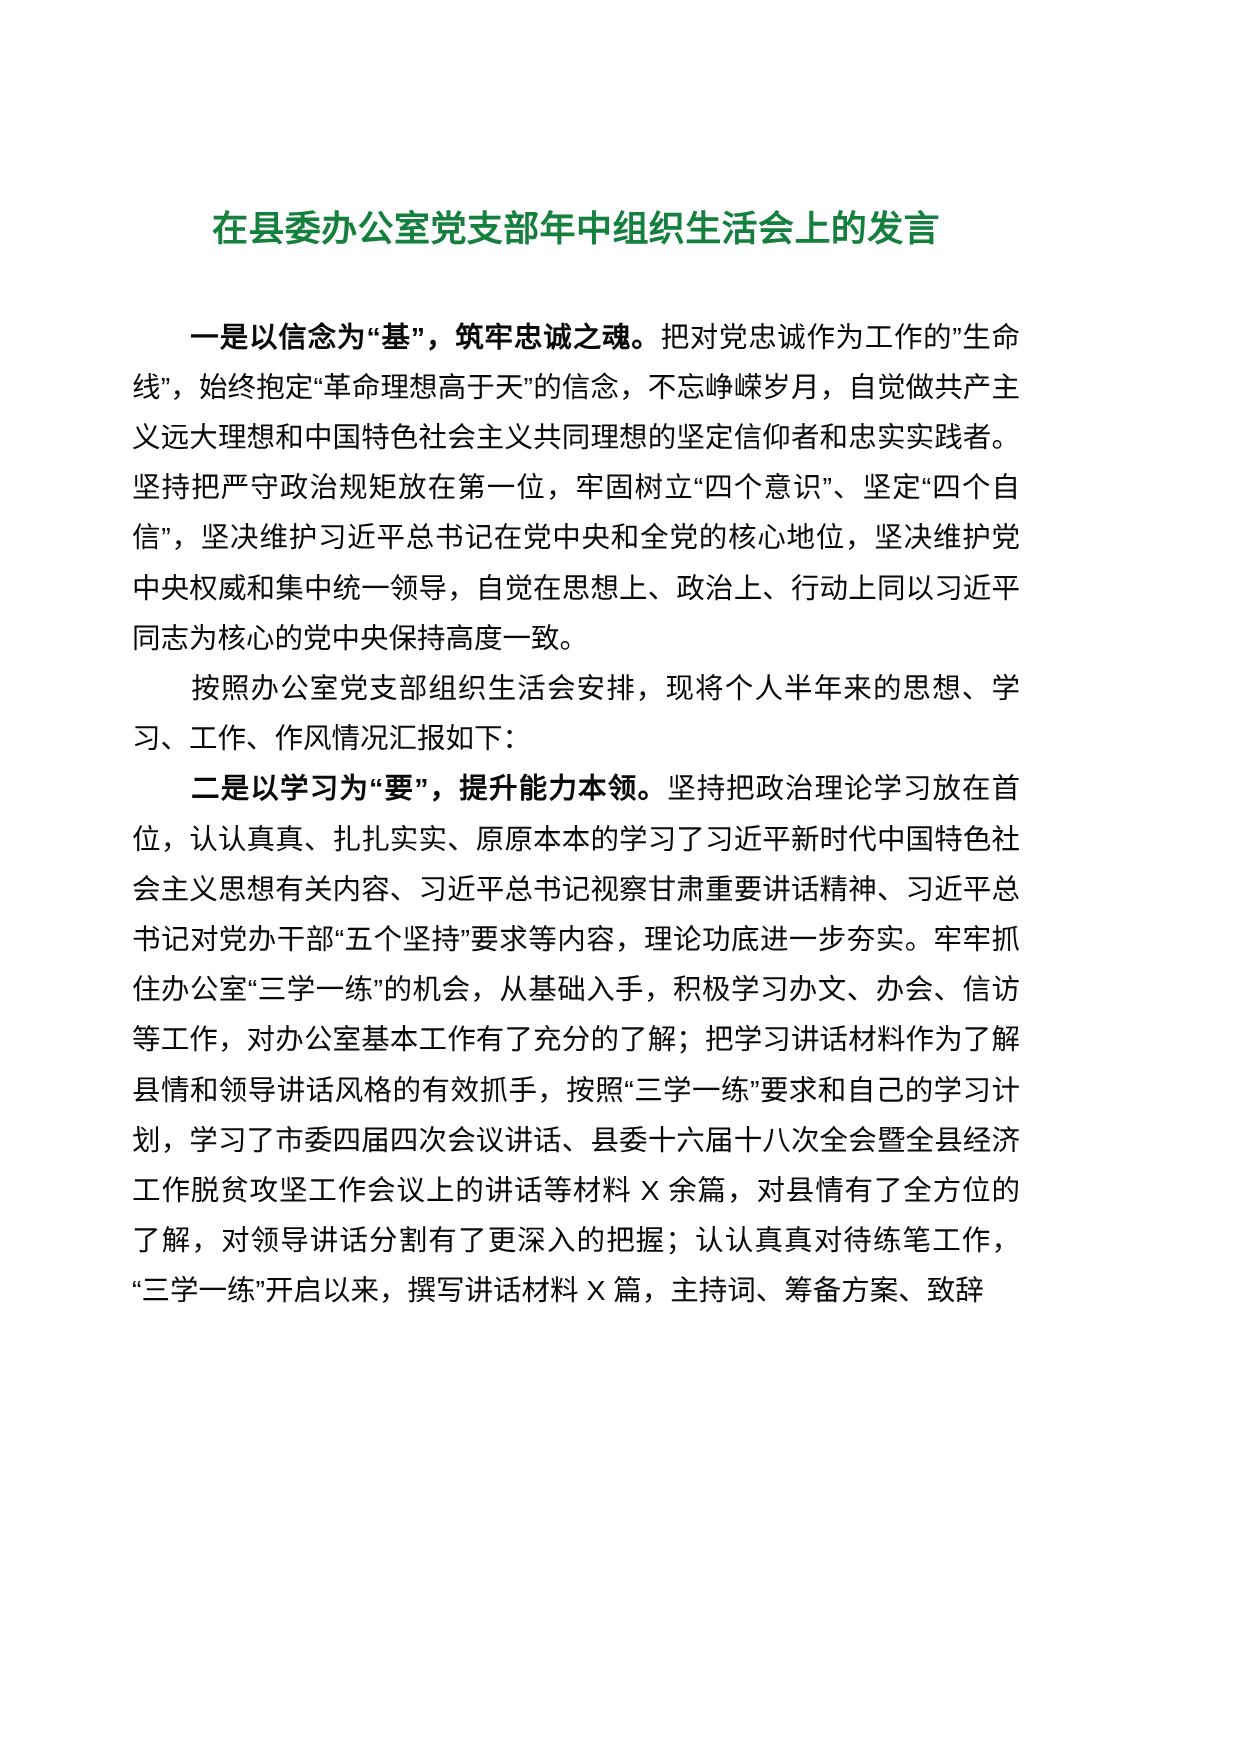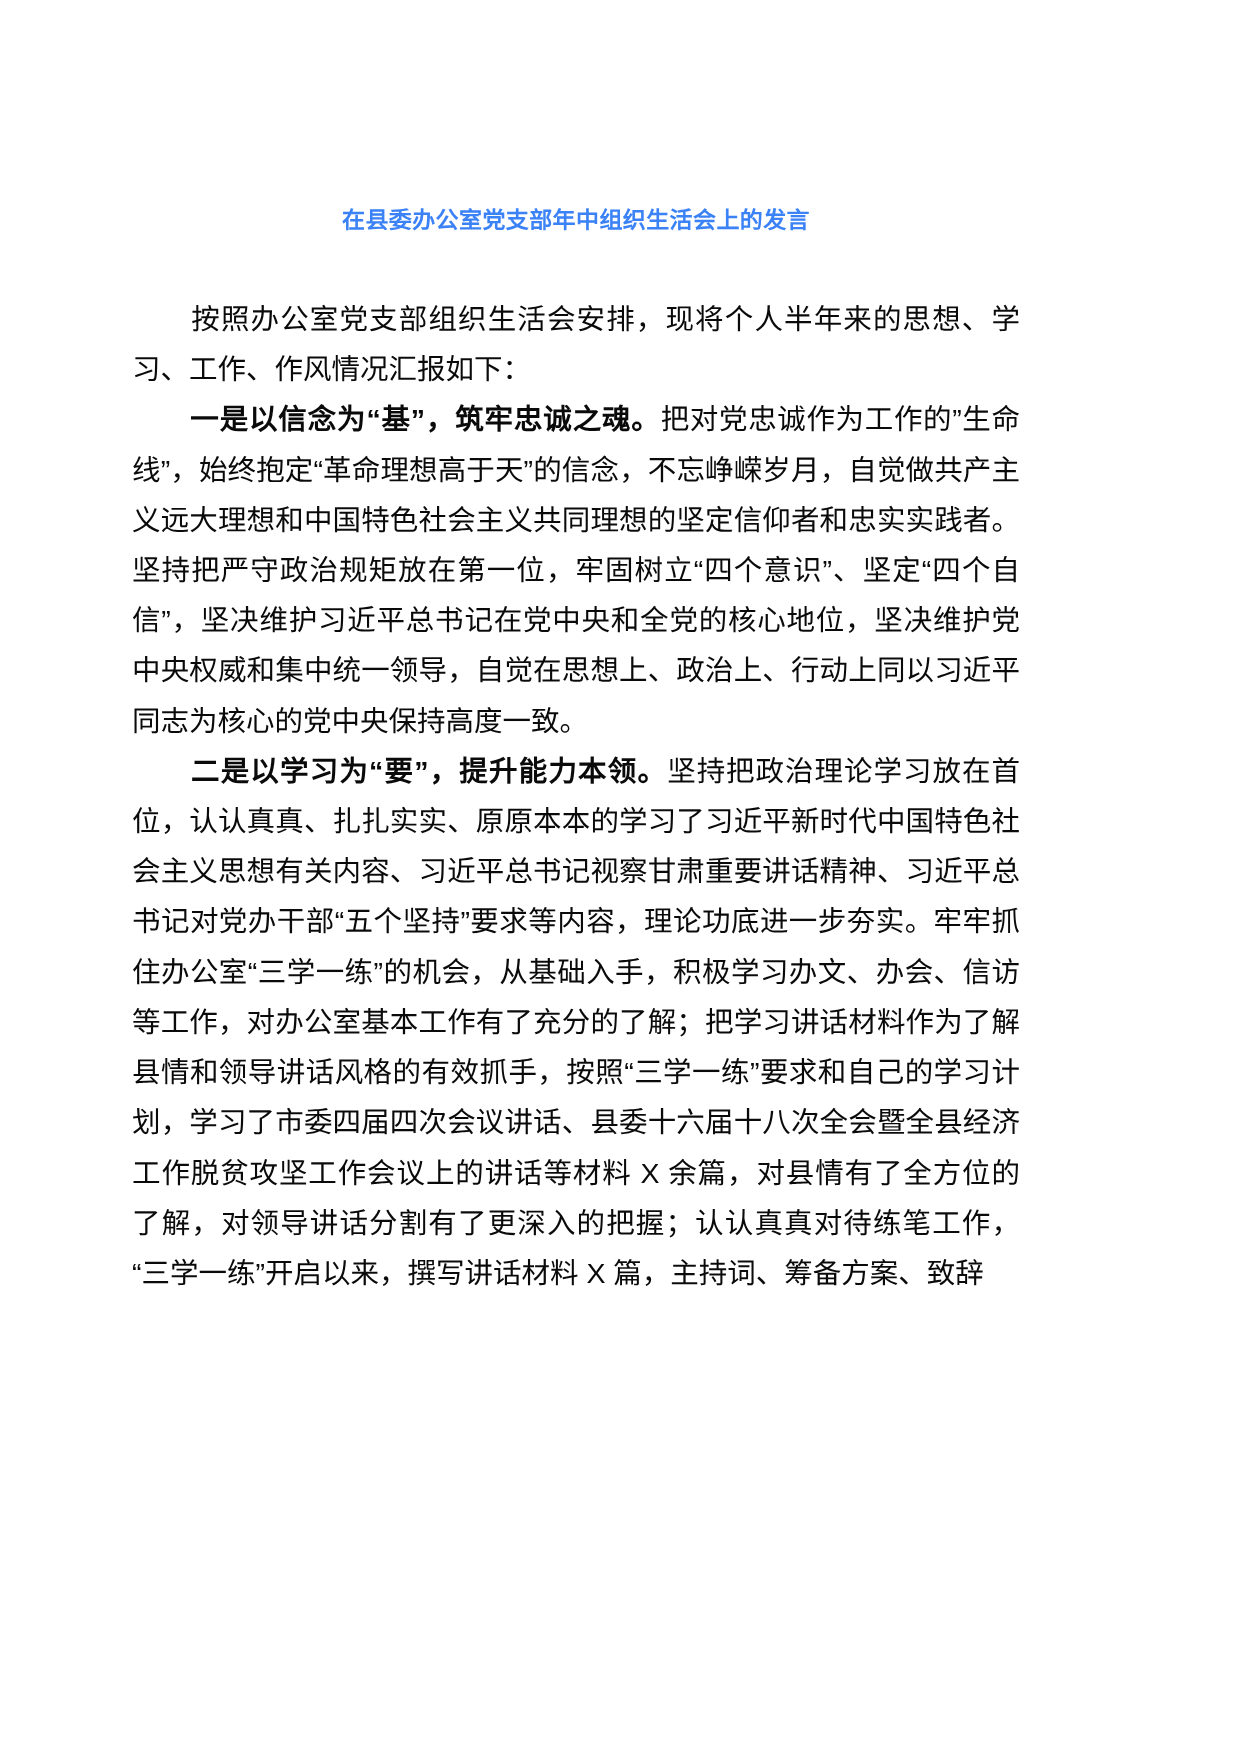--- a/index.html
+++ b/index.html
@@ -26,26 +26,26 @@
   .page-inner {
     position: absolute;
     left: 132px;
     top: 0;
     width: 888px;
   }
 
   .doc-title {
     margin: 0;
     padding: 0;
-    font-size: 23px;
+    font-size: 36px;
     font-weight: bold;
     line-height: 1.35;
     text-align: center;
     letter-spacing: 0.4px;
-    color: #3b82f6;
+    color: #15803d;
     padding-top: 205px;
     font-family: "Liberation Sans", "DejaVu Sans", sans-serif;
   }
 
   .body-block {
     margin-top: 58px;
   }
 
   p.para {
     margin: 0;
@@ -76,21 +76,21 @@
 </head>
 <body>
 
 <div class="page">
   <div class="page-inner">
 
     <h1 class="doc-title">在县委办公室党支部年中组织生活会上的发言</h1>
 
     <div class="body-block">
 
+      <p class="para indent"><span class="lead">一是以信念为“基”，筑牢忠诚之魂。</span><span>把对党忠诚作为工作的”生命线”，始终抱定“革命理想高于天”的信念，不忘峥嵘岁月，自觉做共产主义远大理想和中国特色社会主义共同理想的坚定信仰者和忠实实践者。坚持把严守政治规矩放在第一位，牢固树立“四个意识”、坚定“四个自信”，坚决维护习近平总书记在党中央和全党的核心地位，坚决维护党中央权威和集中统一领导，自觉在思想上、政治上、行动上同以习近平同志为核心的党中央保持高度一致。</span></p>
+
       <p class="para indent"><span>按照办公室党支部组织生活会安排，现将个人半年来的思想、学习、工作、作风情况汇报如下：</span></p>
-
-      <p class="para indent"><span class="lead">一是以信念为“基”，筑牢忠诚之魂。</span><span>把对党忠诚作为工作的”生命线”，始终抱定“革命理想高于天”的信念，不忘峥嵘岁月，自觉做共产主义远大理想和中国特色社会主义共同理想的坚定信仰者和忠实实践者。坚持把严守政治规矩放在第一位，牢固树立“四个意识”、坚定“四个自信”，坚决维护习近平总书记在党中央和全党的核心地位，坚决维护党中央权威和集中统一领导，自觉在思想上、政治上、行动上同以习近平同志为核心的党中央保持高度一致。</span></p>
 
       <p class="para indent"><span class="lead">二是以学习为“要”，提升能力本领。</span><span>坚持把政治理论学习放在首位，认认真真、扎扎实实、原原本本的学习了习近平新时代中国特色社会主义思想有关内容、习近平总书记视察甘肃重要讲话精神、习近平总书记对党办干部“五个坚持”要求等内容，理论功底进一步夯实。牢牢抓住办公室“三学一练”的机会，从基础入手，积极学习办文、办会、信访等工作，对办公室基本工作有了充分的了解；把学习讲话材料作为了解县情和领导讲话风格的有效抓手，按照“三学一练”要求和自己的学习计划，学习了市委四届四次会议讲话、县委十六届十八次全会暨全县经济工作脱贫攻坚工作会议上的讲话等材料 X 余篇，对县情有了全方位的了解，对领导讲话分割有了更深入的把握；认认真真对待练笔工作，“三学一练”开启以来，撰写讲话材料 X 篇，主持词、筹备方案、致辞</span></p>
 
     </div>
   </div>
 </div>
 
 </body></html>

